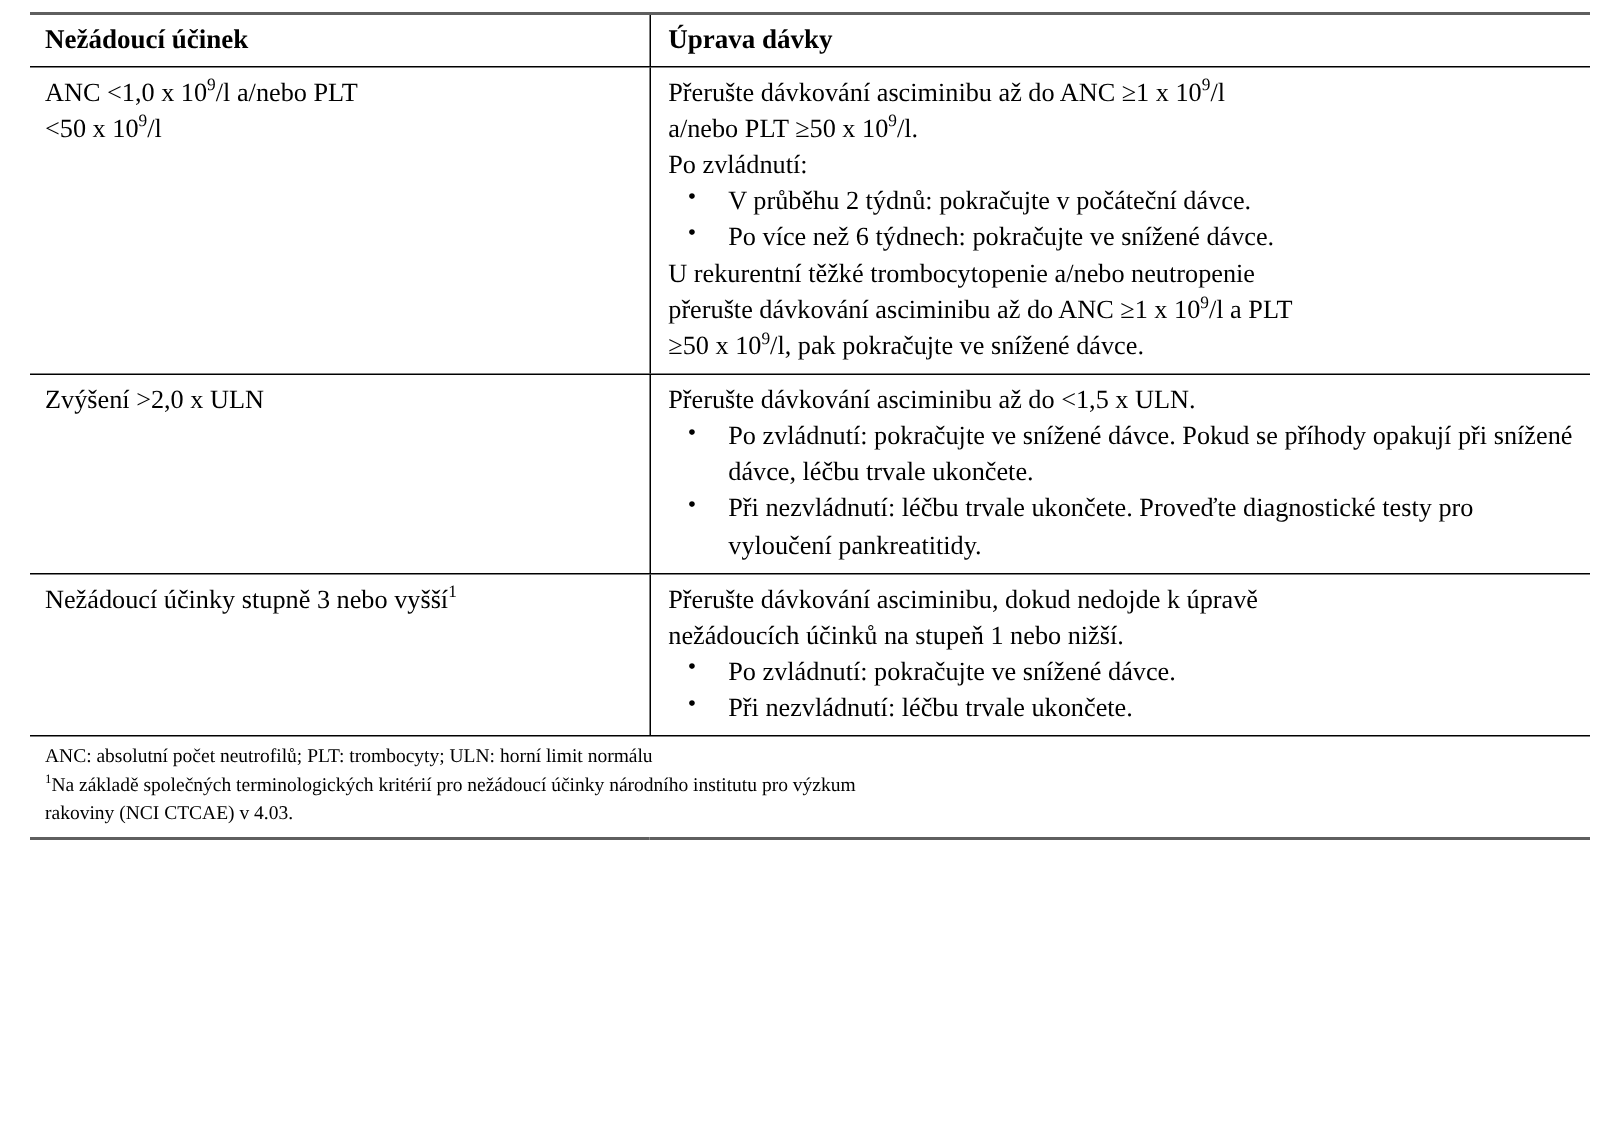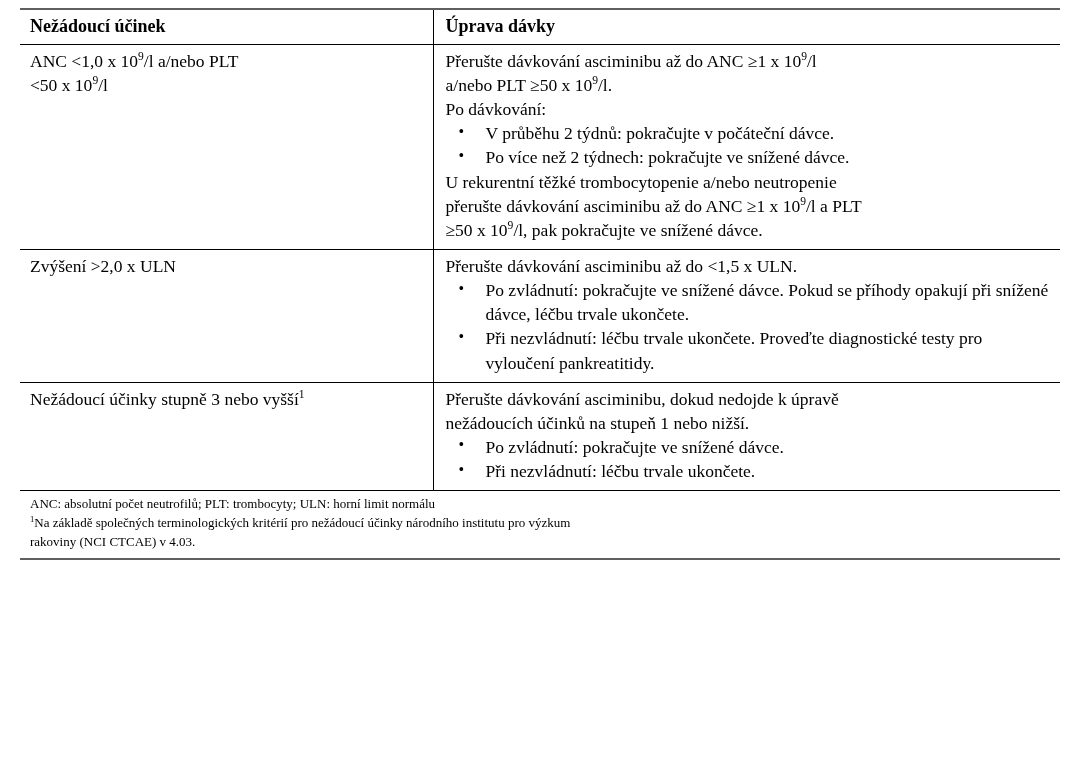--- a/index.html
+++ b/index.html
@@ -133,24 +133,24 @@
     <tbody>
 
       <tr>
         <td class="body-cell">
           <p class="line"><span>ANC &lt;1,0 x 10</span><sup>9</sup><span>/l a/nebo PLT</span></p>
           <p class="line"><span>&lt;50 x 10</span><sup>9</sup><span>/l</span></p>
         </td>
         <td class="body-cell divider">
           <p class="line"><span>Přerušte dávkování asciminibu až do ANC ≥1 x 10</span><sup>9</sup><span>/l</span></p>
           <p class="line"><span>a/nebo PLT ≥50 x 10</span><sup>9</sup><span>/l.</span></p>
-          <p class="line">Po dávkování:</p>
+          <p class="line">Po zvládnutí:</p>
           <ul class="bullets">
             <li>V průběhu 2 týdnů: pokračujte v počáteční dávce.</li>
-            <li>Po více než 2 týdnech: pokračujte ve snížené dávce.</li>
+            <li>Po více než 6 týdnech: pokračujte ve snížené dávce.</li>
           </ul>
           <p class="line">U rekurentní těžké trombocytopenie a/nebo neutropenie</p>
           <p class="line"><span>přerušte dávkování asciminibu až do ANC ≥1 x 10</span><sup>9</sup><span>/l a PLT</span></p>
           <p class="line"><span>≥50 x 10</span><sup>9</sup><span>/l, pak pokračujte ve snížené dávce.</span></p>
         </td>
       </tr>
 
       <tr>
         <td class="body-cell">
           <p class="line">Zvýšení &gt;2,0 x ULN</p>

